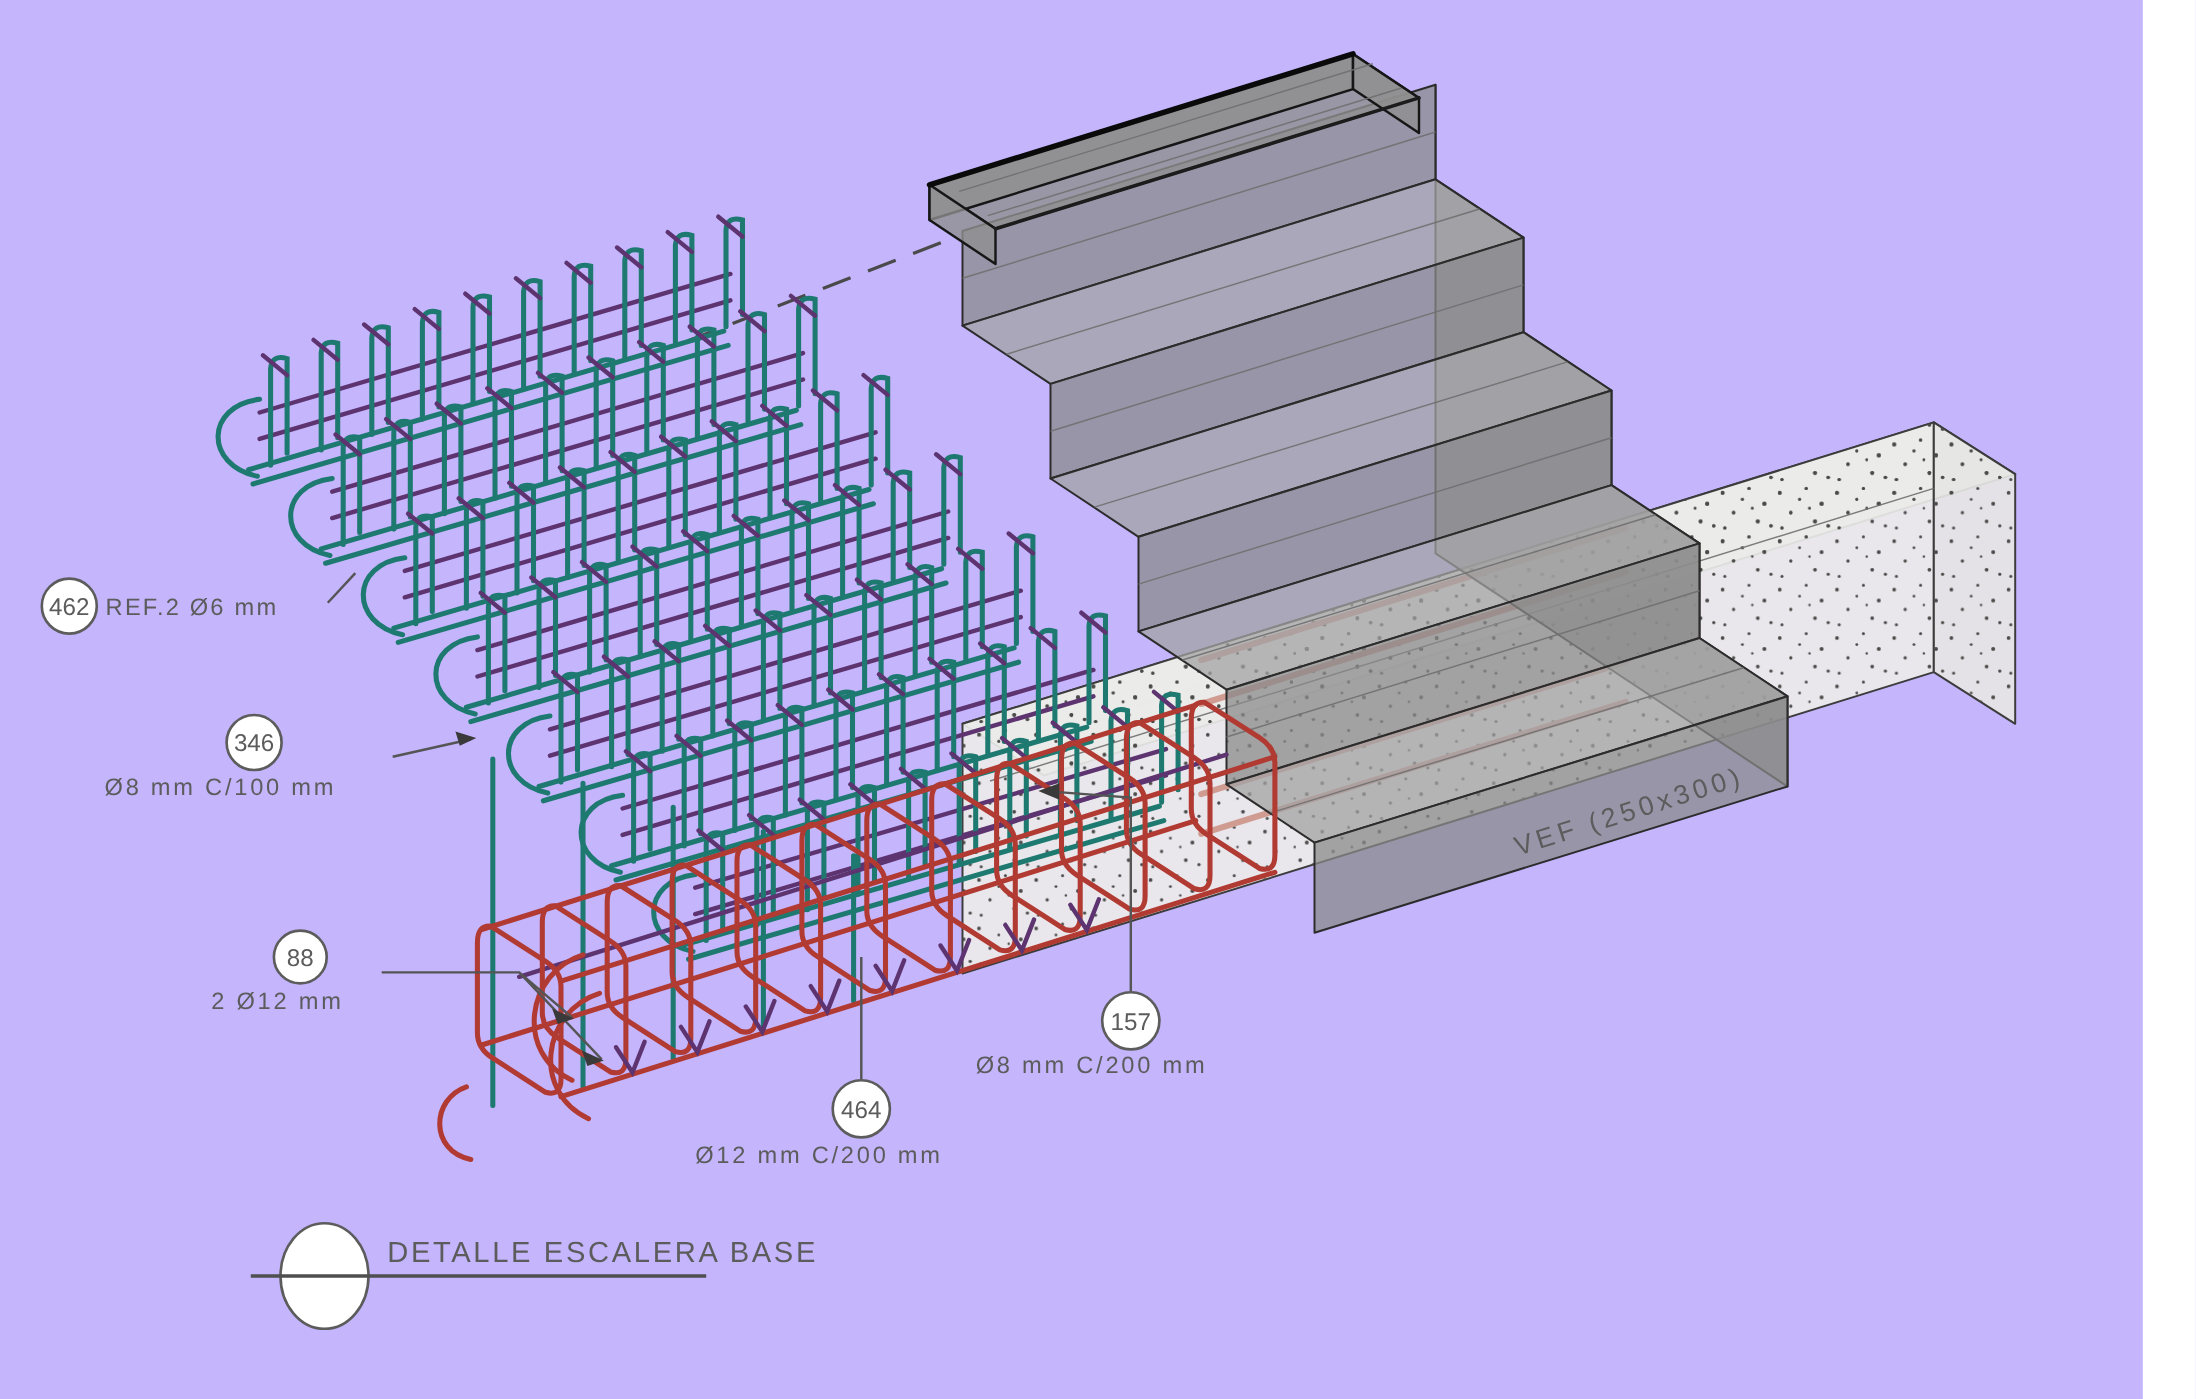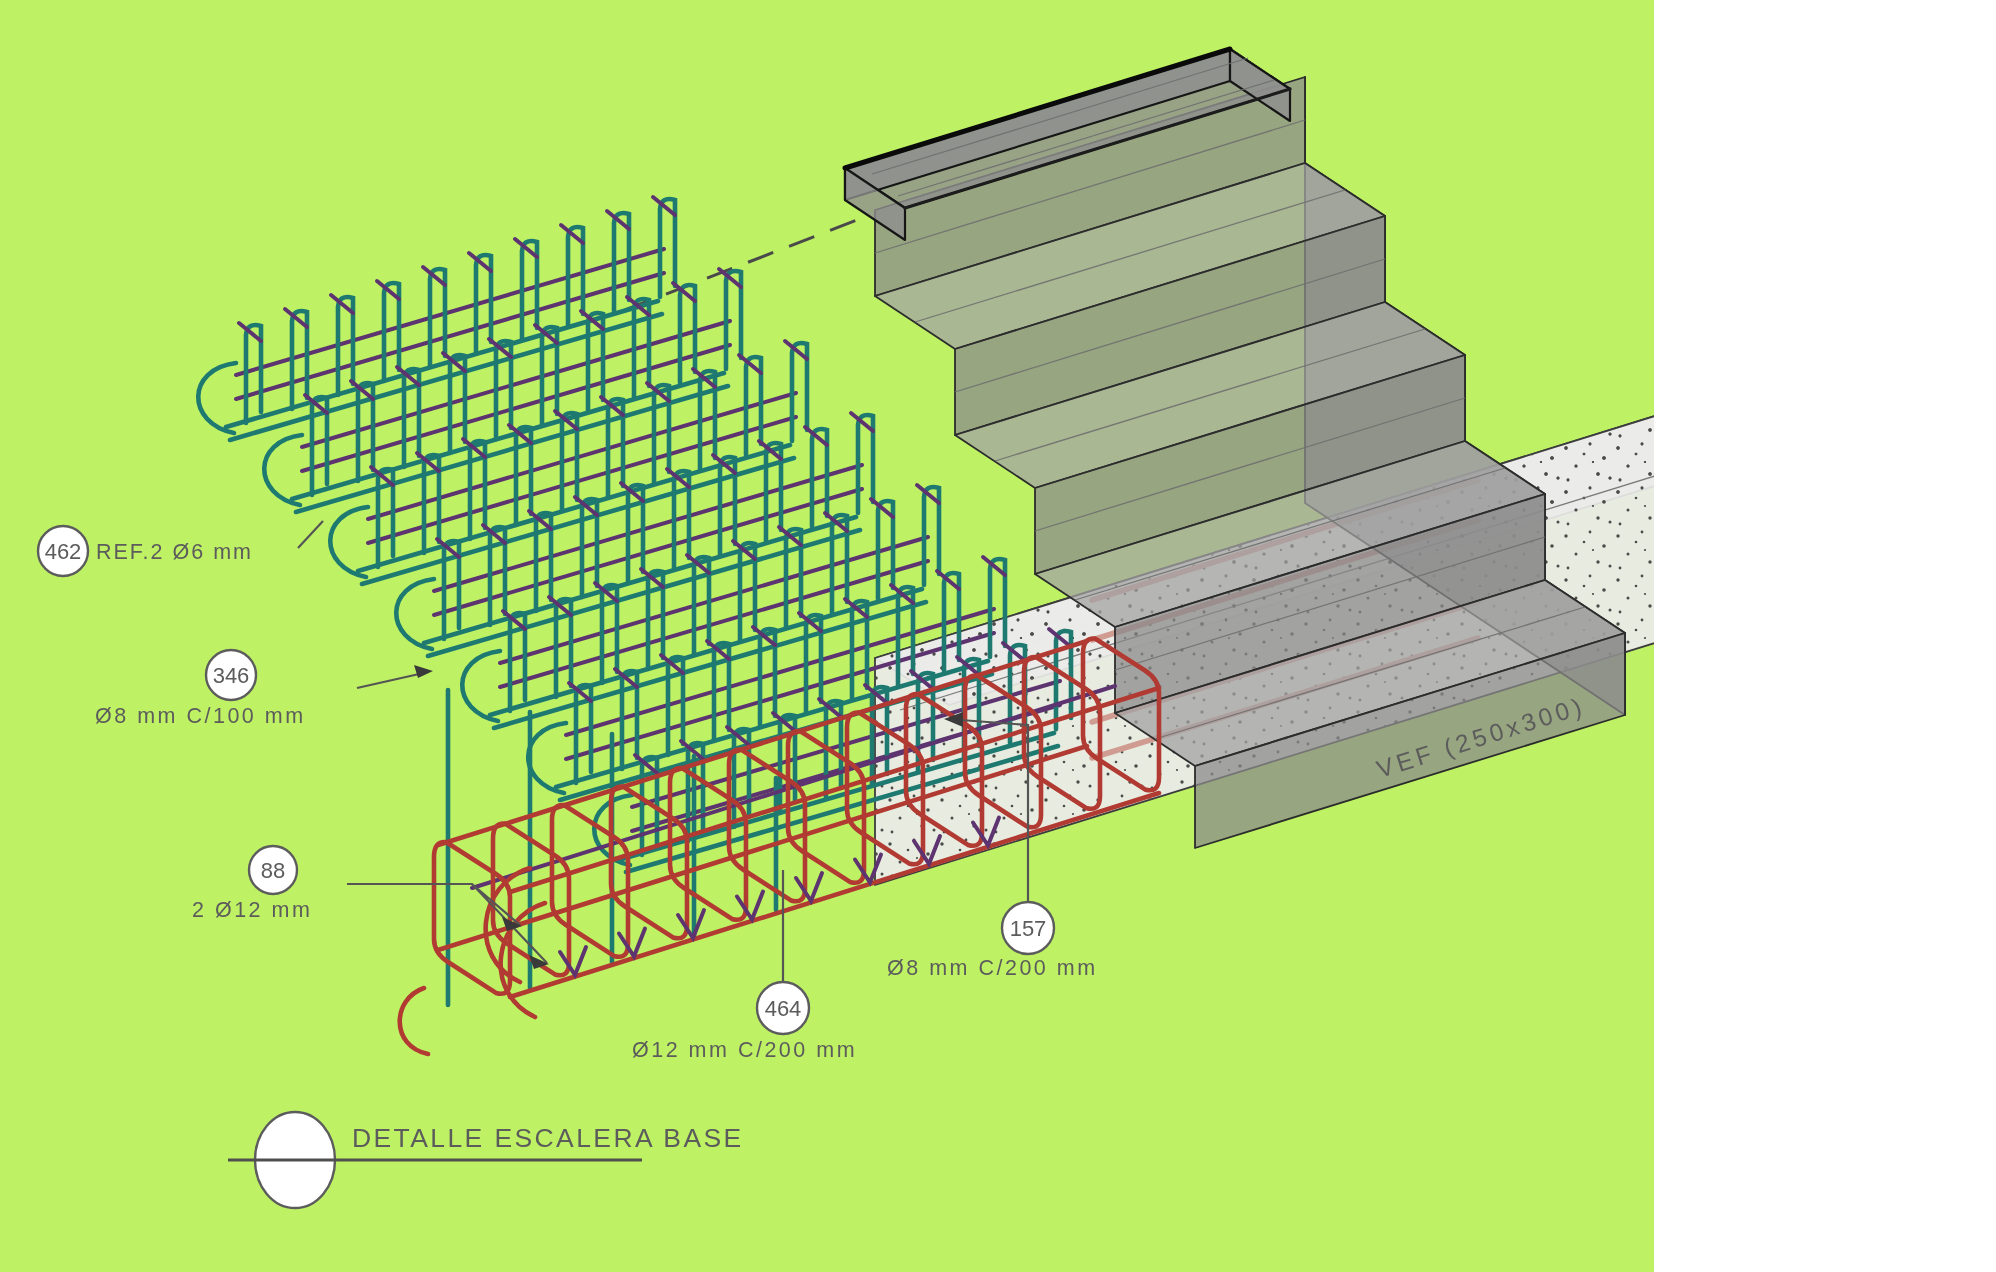--- a/index.html
+++ b/index.html
@@ -1,16 +1,16 @@
 <!DOCTYPE html>
 <html><head>
 <meta charset="utf-8">
 <style>
   html,body{margin:0;padding:0;background:#ffffff;}
-  #stage{position:relative;width:1654px;height:1272px;background:#bef264;overflow:hidden;}
+  #stage{position:relative;width:1948px;height:1272px;background:#c4b5fd;overflow:hidden;}
   svg{display:block;width:1996px;height:1272px;}
   .stairR{fill:#8a8a8a;fill-opacity:.74;stroke:#2c2c2c;stroke-width:1.8;stroke-linejoin:round;}
   .stairT{fill:#a2a2a2;fill-opacity:.74;stroke:#2c2c2c;stroke-width:1.8;stroke-linejoin:round;}
   .stairC{fill:#949494;fill-opacity:.72;stroke:#2c2c2c;stroke-width:1.8;stroke-linejoin:round;}
   .slab{fill:#8f8f8f;fill-opacity:.8;stroke:#161616;stroke-width:2.2;stroke-linejoin:round;}
   .edgeHeavy{fill:none;stroke:#0a0a0a;stroke-width:5;stroke-linecap:round;}
   .edgeMed{fill:none;stroke:#1c1c1c;stroke-width:3.2;stroke-linecap:round;}
   .inner{fill:none;stroke:#6f6f6f;stroke-width:1.3;opacity:.9;}
   .beamF{fill:#ececea;fill-opacity:.92;stroke:#3c3c3c;stroke-width:1.8;stroke-linejoin:round;}
   .beamTop{fill:#dfdfdd;fill-opacity:.92;stroke:#3c3c3c;stroke-width:1.8;stroke-linejoin:round;}

